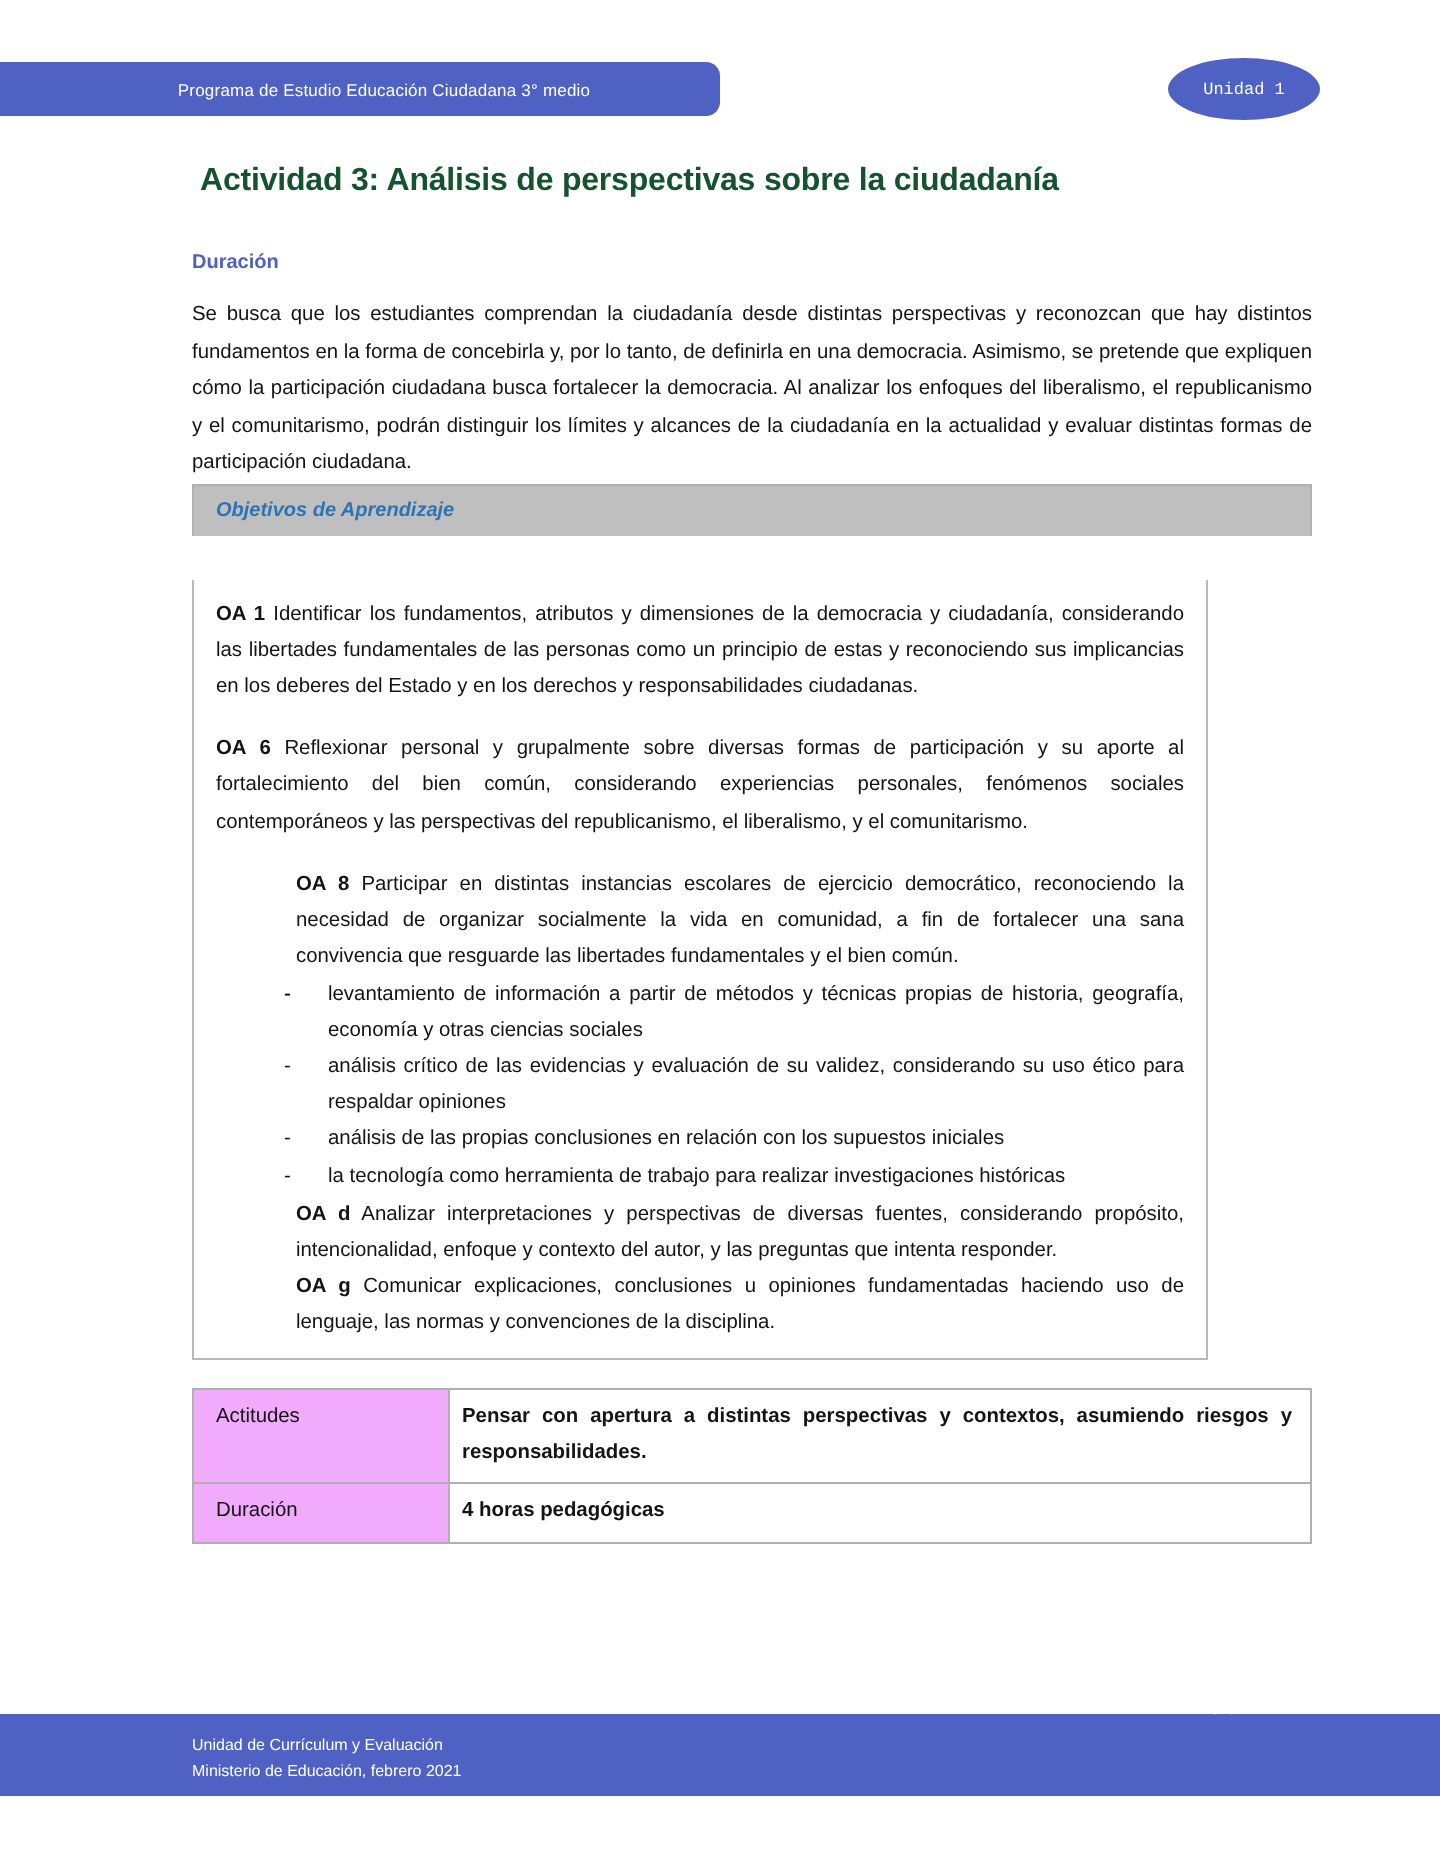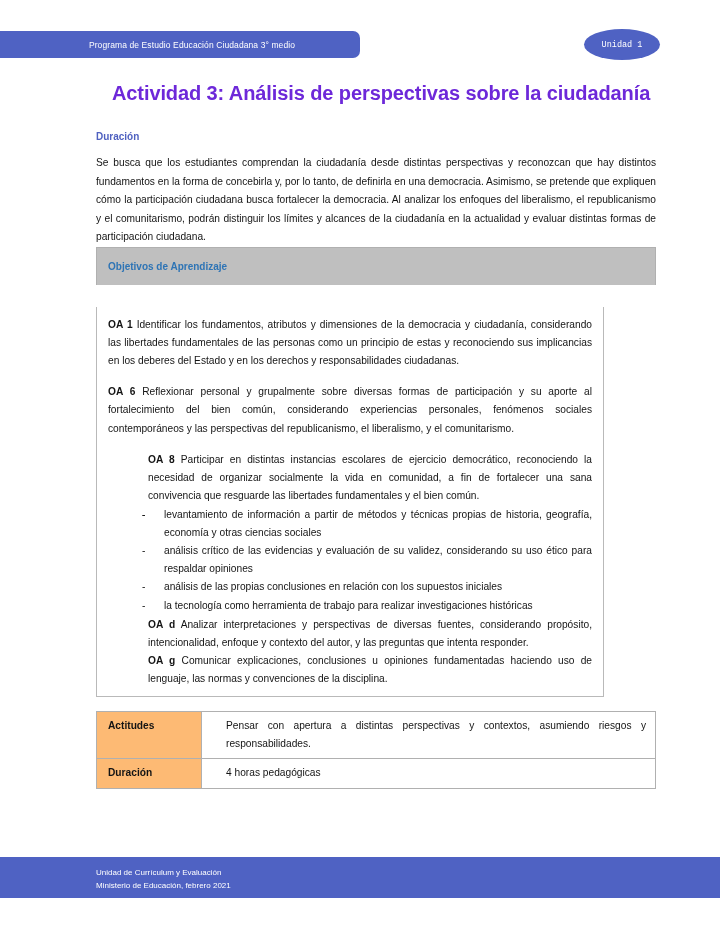--- a/index.html
+++ b/index.html
@@ -58,24 +58,24 @@
   }
 
   
   .content {
     position: absolute;
     top: 82px;
     left: 96px;
     width: 560px;
   }
   .activity-title {
-    color: #6d28d9;
-    font-size: 20px;
-    font-weight: bold;
-    margin: 0 0 26px 16px;
+    color: #14532d;
+    font-size: 16px;
+    font-weight: bold;
+    margin: 0 0 26px 4px;
     letter-spacing: -0.1px;
   }
   .section-label {
     color: #4f61c0;
     font-size: 10px;
     font-weight: bold;
     margin: 0 0 12px 0;
   }
   .purpose-text {
     font-size: 10.2px;
@@ -88,26 +88,27 @@
   
   .oa-table {
     margin-top: 22px;
     border: 1px solid #b9b9b9;
     border-top: none;
     width: 508px;
     background: #ffffff;
   }
   .oa-head {
     background: #bfbfbf;
-    height: 38px;
+    height: 26px;
     display: flex;
     align-items: center;
     padding-left: 11px;
     border: 1px solid #b0b0b0;
     border-bottom: none;
+    font-style: italic;
   }
   .oa-head-text {
     color: #2e74b5;
     font-size: 10px;
     font-weight: bold;
   }
   .oa-body {
     padding: 9px 11px 8px 11px;
   }
   .oa-para {
@@ -148,29 +149,30 @@
     table-layout: fixed;
   }
   .meta-table td {
     border: 1px solid #b0b0b0;
     vertical-align: top;
     font-size: 10.2px;
     line-height: 1.78;
     color: #141414;
   }
   .meta-label {
-    width: 105px;
-    background: #fdba74;
+    width: 128px;
+    background: #f0abfc;
     color: #2e74b5;
-    font-weight: bold;
+    font-weight: normal;
     padding: 5px 0 5px 11px;
   }
   .meta-value {
-    padding: 5px 9px 5px 24px;
-    text-align: justify;
+    padding: 5px 9px 5px 6px;
+    text-align: justify;
+    font-weight: bold;
   }
 
   
   .footer-band {
     position: absolute;
     left: 0;
     top: 857px;
     width: 720px;
     height: 41px;
     background: #4f62c3;

